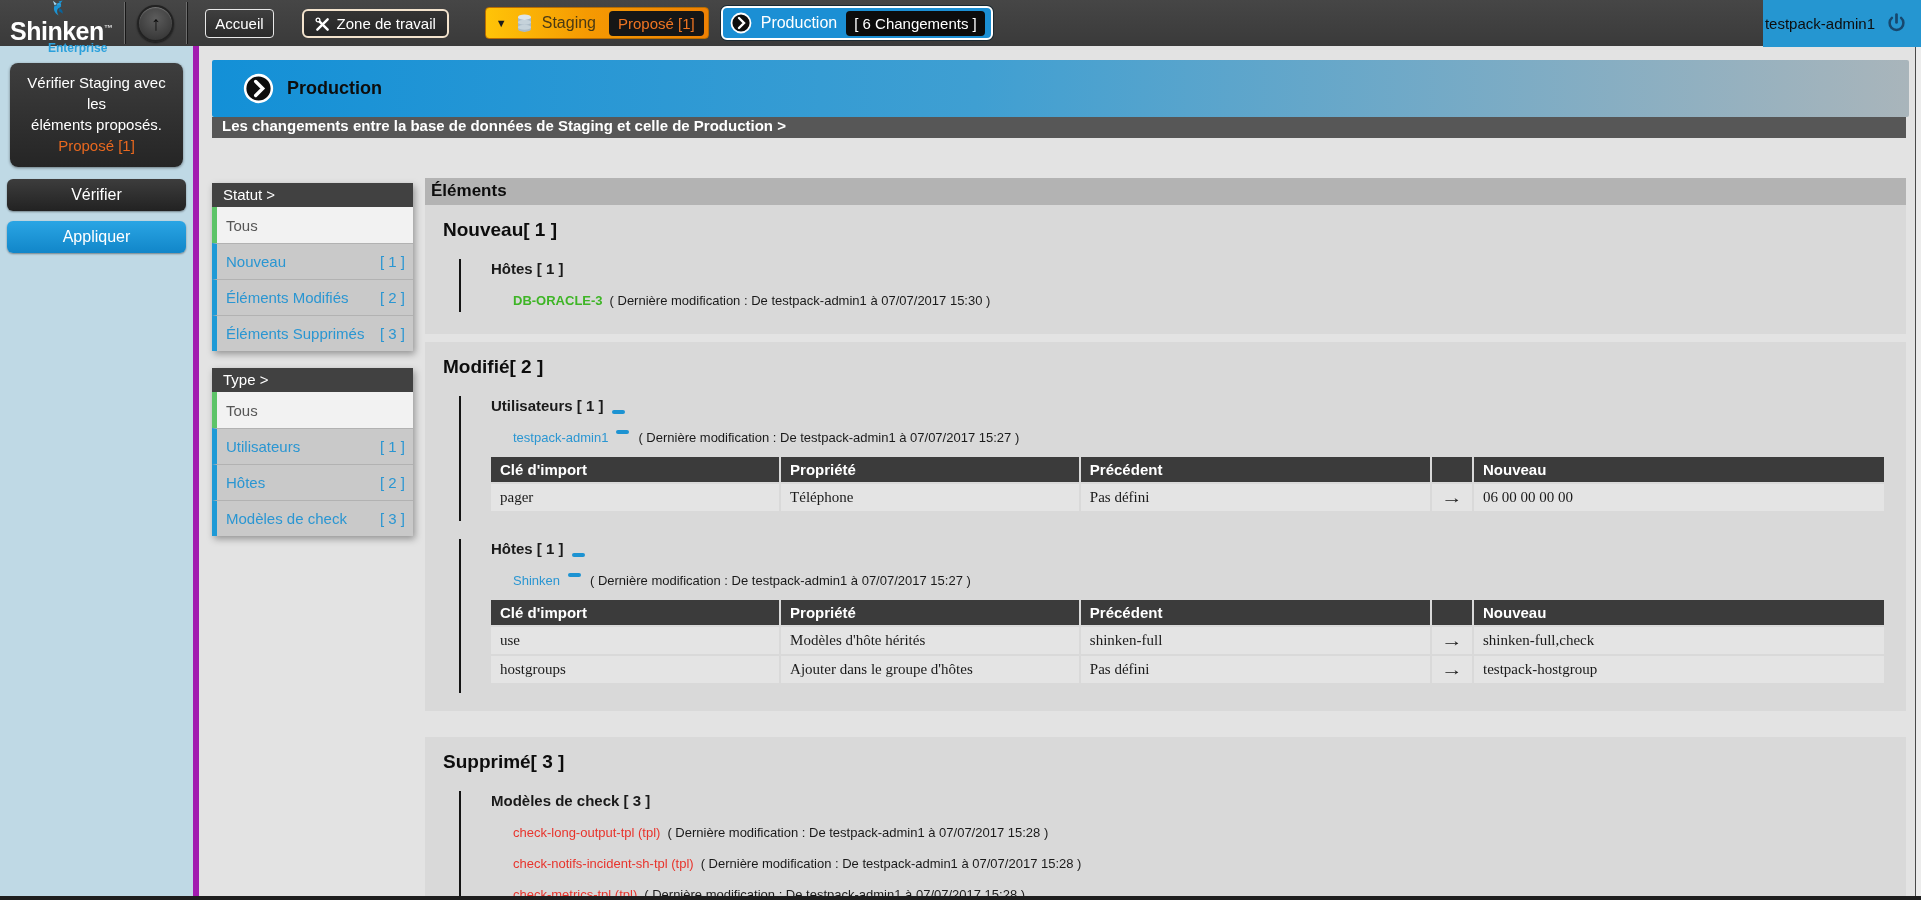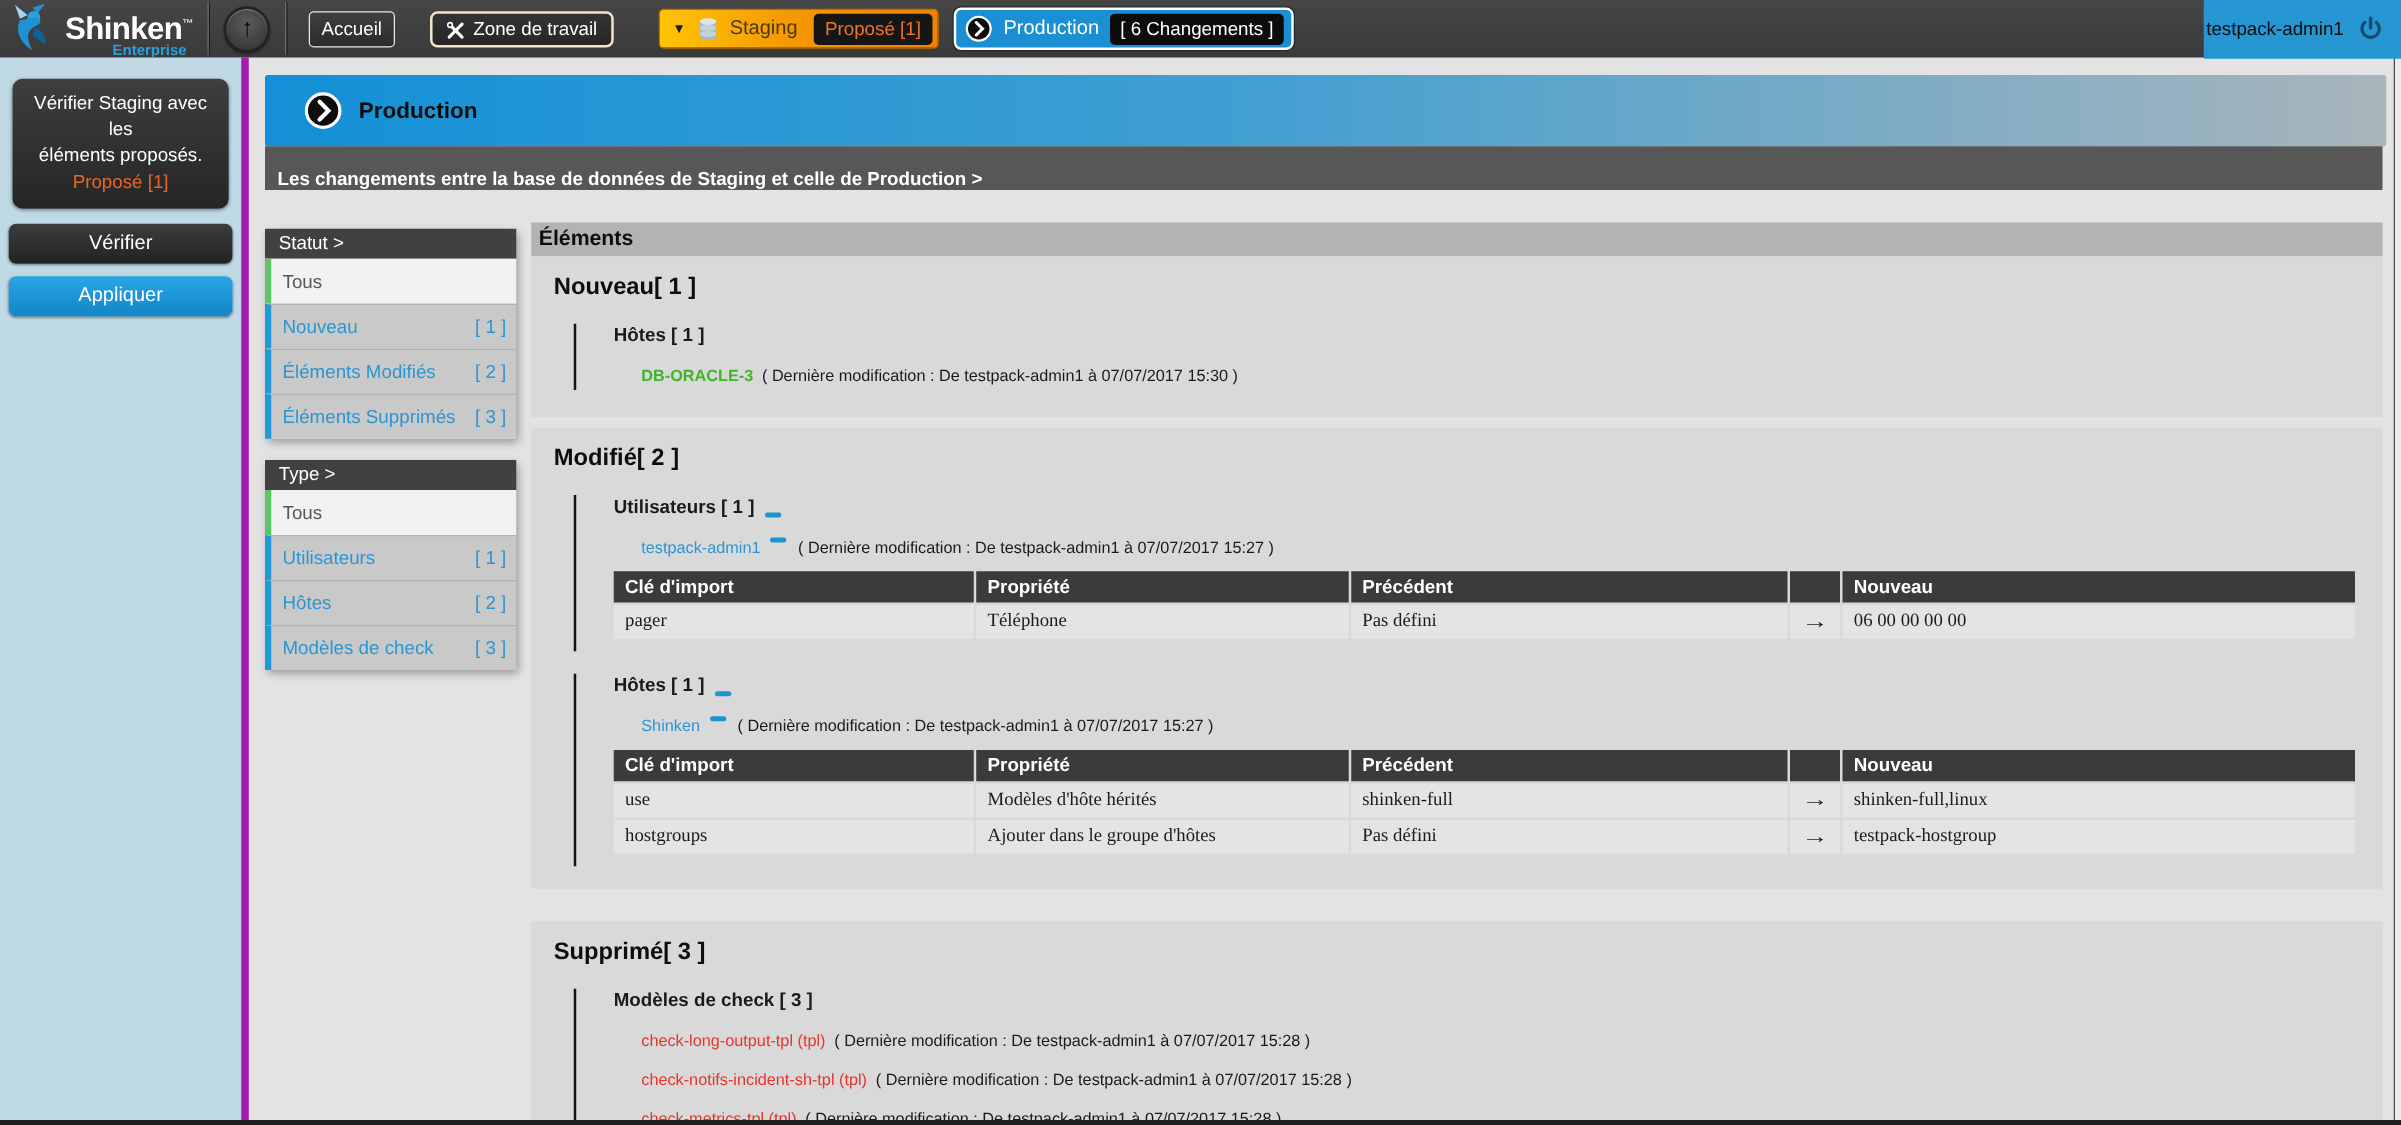--- a/index.html
+++ b/index.html
@@ -2,21 +2,21 @@
 <html><head>
 <meta charset="utf-8">
 <style>
   * { margin:0; padding:0; box-sizing:border-box; }
   html,body { width:1921px; height:900px; overflow:hidden; }
   body { font-family:"Liberation Sans", sans-serif; background:#e3e3e3; position:relative; }
 
   
   .topbar { position:absolute; left:0; top:0; width:1921px; height:46px;
             background:linear-gradient(#464646,#3a3a3a); display:flex; align-items:center; z-index:5; }
-  .logo { display:flex; align-items:center; padding:0 8px 0 6px; cursor:pointer; height:100%; }
+  .logo { display:flex; align-items:center; padding:0 8px 0 6px; cursor:pointer; height:100%;flex-direction:column; }
   .logo-text { position:relative; margin-left:4px; }
   .logo-title { color:#fff; font-size:25px; font-weight:bold; letter-spacing:-0.5px; }
   .logo-title sup { font-size:9px; color:#ddd; }
   .logo-sub { position:absolute; left:38px; top:24px; color:#2aa0dc; font-size:12px; font-weight:bold; }
   .tb-divider { width:1px; height:42px; background:#6e6e6e; box-shadow:1px 0 0 #181818; margin:0 4px; }
   .up-btn { width:37px; height:37px; border-radius:50%; margin:0 8px;
             background:radial-gradient(circle at 50% 35%, #5c5c5c, #2f2f2f);
             border:2px solid #222; box-shadow:0 1px 2px rgba(0,0,0,.6), inset 0 1px 1px rgba(255,255,255,.25);
             color:#0c0c0c; font-size:20px; font-weight:bold; line-height:31px; text-align:center; cursor:pointer; }
   .btn-accueil { margin-left:14px; background:linear-gradient(#3f3f3f,#2b2b2b); border:1px solid #e9e9e9;
@@ -56,22 +56,22 @@
   .main { position:absolute; left:201px; top:46px; width:1720px; height:850px; background:#e3e3e3; }
   .right-edge { position:absolute; right:0; top:46px; width:6px; height:850px; background:#ececec;
                 border-left:1px solid #4a4a4a; }
   .bottom-strip { position:absolute; left:0; bottom:0; width:1921px; height:4px; background:#1e1e1e; }
 
   .blue-header { position:absolute; left:11px; top:14px; width:1697px; height:57px; border-radius:2px;
                  background:linear-gradient(90deg,#1390d7 0%, #3f9fd2 45%, #a9b5bb 100%);
                  display:flex; align-items:center; }
   .blue-header .chev { margin-left:31px; }
   .page-title { margin-left:13px; font-size:18px; font-weight:bold; color:#0d0d0d; }
-  .subtitle-bar { position:absolute; left:11px; top:71px; width:1694px; height:35px; background:#575757;
-                  display:flex; align-items:flex-end; }
+  .subtitle-bar { position:absolute; left:11px; top:71px; width:1694px; height:21px; background:#575757;
+                  display:flex; align-items:flex-start; }
   .subtitle-bar span { color:#fff; font-size:15px; font-weight:bold; margin-left:10px; }
 
   
   .filter-panel { position:absolute; left:11px; width:201px; box-shadow:2px 3px 7px rgba(0,0,0,.35); }
   .fp-statut { top:137px; } .fp-type { top:322px; }
   .fp-head { background:#414141; color:#fff; font-size:15px; padding:3px 0 3px 11px; height:24px; }
   .fp-row { height:36px; display:flex; align-items:center; border-left:5px solid #1e9ad6;
             background:#c9c9c9; border-top:1px solid #b2b2b2; cursor:pointer; font-size:15px; }
   .fp-row.selected { border-left-color:#5dc468; background:#f2f2f2; border-top:none; }
   .fp-row .lbl { margin-left:9px; color:#2a96d2; }
@@ -310,21 +310,21 @@
               <th></th>
               <th>Nouveau</th>
             </tr>
           </thead>
           <tbody>
             <tr>
               <td>use</td>
               <td>Modèles d'hôte hérités</td>
               <td>shinken-full</td>
               <td class="arrow"><span>→</span></td>
-              <td>shinken-full,linux</td>
+              <td>shinken-full,check</td>
             </tr>
             <tr>
               <td>hostgroups</td>
               <td>Ajouter dans le groupe d'hôtes</td>
               <td>Pas défini</td>
               <td class="arrow"><span>→</span></td>
               <td>testpack-hostgroup</td>
             </tr>
           </tbody>
         </table>

